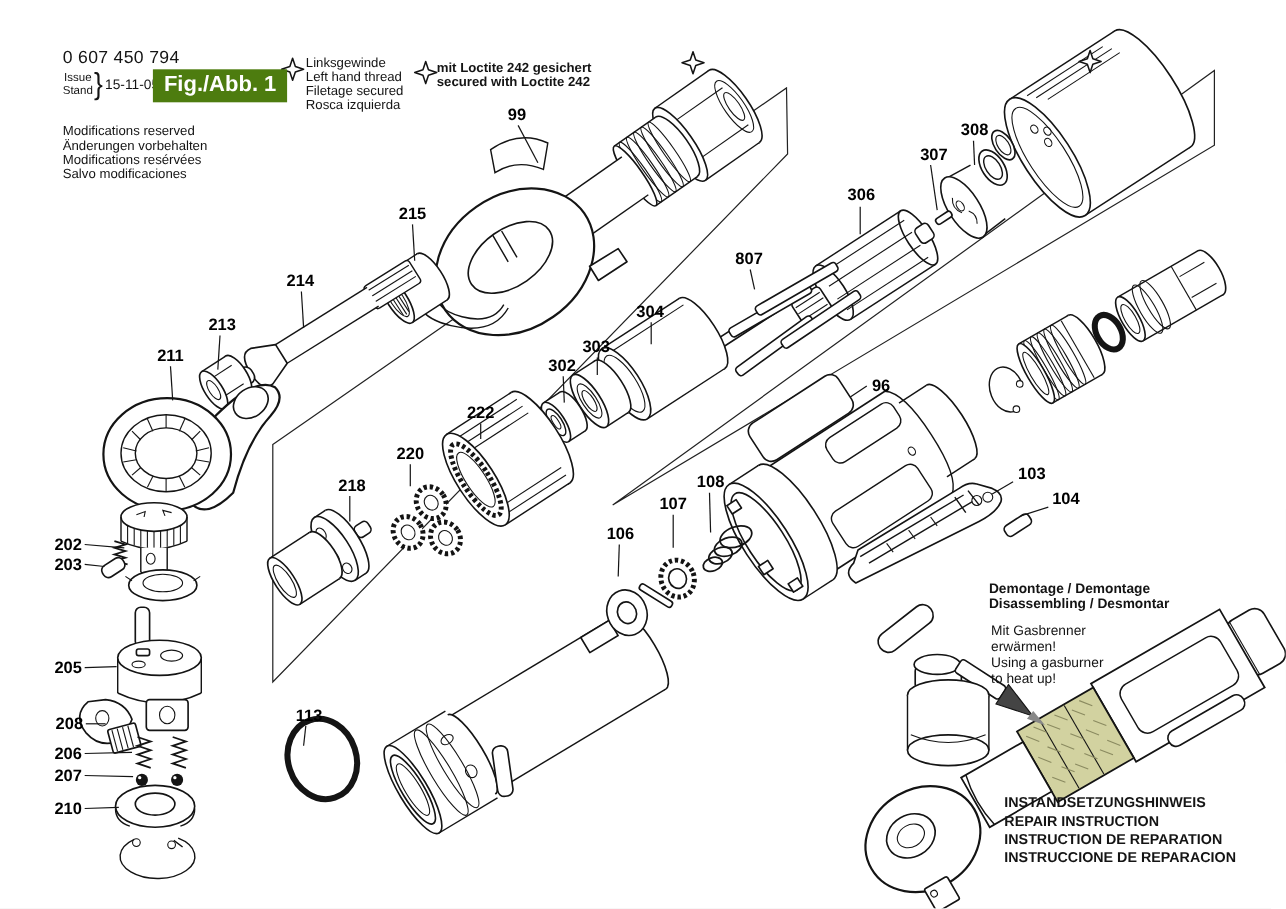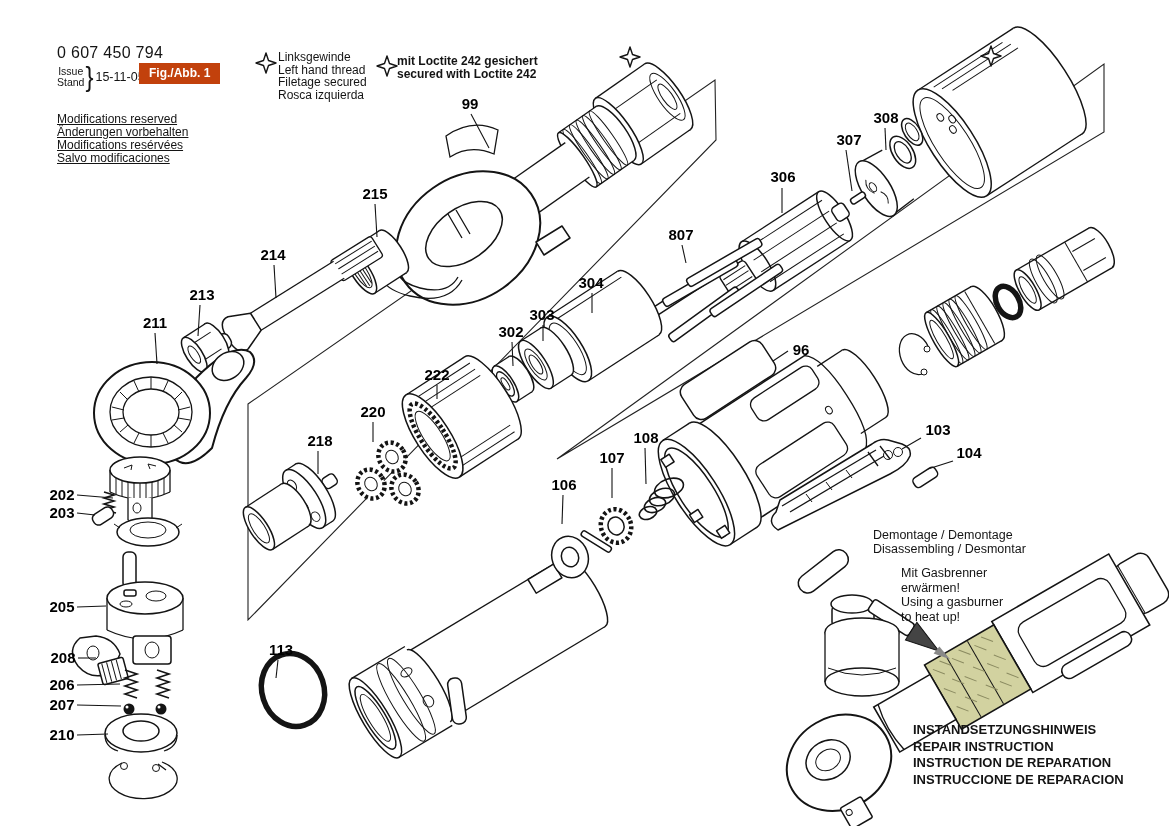--- a/index.html
+++ b/index.html
@@ -4,26 +4,26 @@
 <style>
   html,body{margin:0;padding:0;background:#f2f2f2;}
   .page{position:relative;width:1169px;height:826px;background:#ffffff;overflow:hidden;
         font-family:"Liberation Sans",sans-serif;color:#141414;}
   .tbox{position:absolute;white-space:nowrap;}
   .partnum{left:57px;top:44px;font-size:16px;letter-spacing:.3px;}
   .issuewrap{left:57px;top:63px;display:flex;align-items:center;}
   .issuecol{font-size:10.5px;line-height:11px;text-align:center;}
   .brace{font-size:24px;font-weight:400;margin:0 2px 0 1px;transform:scaleY(1.15);}
   .issuedate{font-size:12.5px;}
-  .figbox{left:139px;top:63px;background:#c2410c;color:#fff;font-weight:bold;
-          font-size:12px;padding:3px 10px 4px 10px;}
-  .mods{left:57px;top:113px;font-size:12px;line-height:13px;text-decoration:underline;}
+  .figbox{left:139px;top:63px;background:#4d7c0f;color:#fff;font-weight:bold;
+          font-size:20px;padding:3px 10px 4px 10px;}
+  .mods{left:57px;top:113px;font-size:12px;line-height:13px;}
   .legend1{left:278px;top:51px;font-size:12px;line-height:12.5px;font-weight:normal;}
   .legend2{left:397px;top:55px;font-size:12px;line-height:12.5px;font-weight:bold;}
-  .disassembly-title{left:873px;top:528px;font-size:12.5px;line-height:14px;font-weight:normal;}
+  .disassembly-title{left:899px;top:528px;font-size:12.5px;line-height:14px;font-weight:bold;}
   .disassembly-note{left:901px;top:566px;font-size:12.5px;line-height:14.5px;}
   .repair{left:913px;top:722px;font-size:13px;line-height:16.5px;font-weight:bold;}
   svg{position:absolute;left:0;top:0;}
   .p{fill:#fff;stroke:#141414;stroke-width:1.5;stroke-linejoin:round;}
   .p2{fill:#fff;stroke:#141414;stroke-width:2;stroke-linejoin:round;}
   .l{fill:none;stroke:#141414;stroke-width:1.3;}
   .t{fill:none;stroke:#141414;stroke-width:1;}
   .d{fill:#141414;stroke:none;}
   .fr{fill:none;stroke:#222;stroke-width:1.1;}
   .gear{fill:#fff;stroke:#141414;stroke-width:4.5;stroke-dasharray:3 2.6;}

